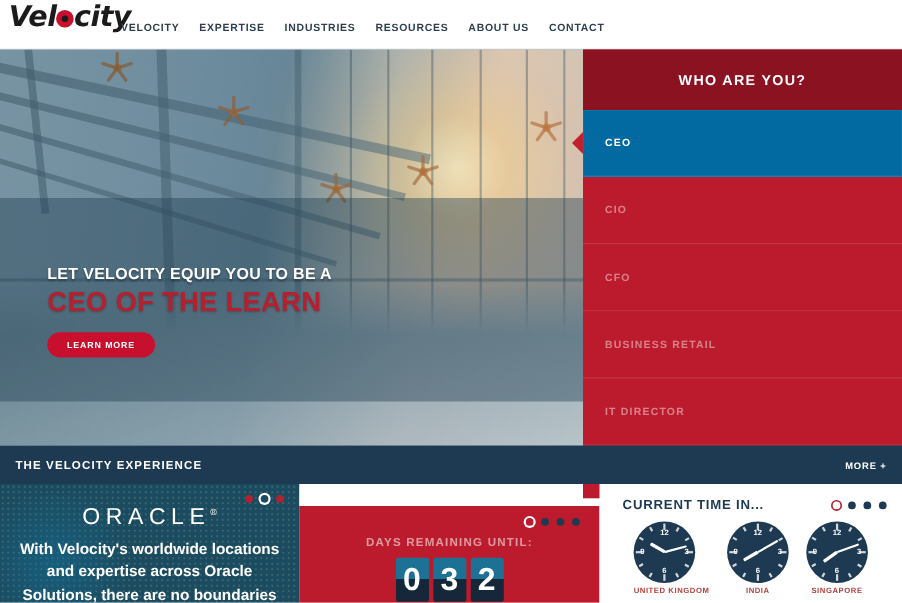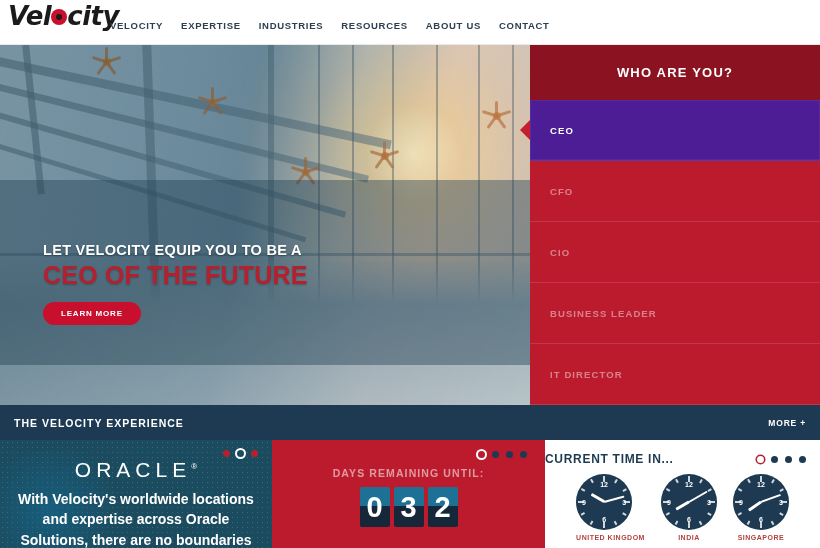--- a/index.html
+++ b/index.html
@@ -146,21 +146,21 @@
   .who-list { position: relative; }
   .who-item {
     position: relative; height: 61px; display: flex; align-items: center;
     padding-left: 20px; border-bottom: 1px solid rgba(255,255,255,0.12);
     cursor: pointer;
   }
   .who-item .txt {
     font-size: 9.5px; font-weight: bold; letter-spacing: 1.1px;
     color: rgba(255,255,255,0.45);
   }
-  .who-item.active { background: #4c1d95; box-shadow: inset 0 0 0 1px rgba(255,255,255,0.06); }
+  .who-item.active { background: #0369a1; box-shadow: inset 0 0 0 1px rgba(255,255,255,0.06); }
   .who-item.active .txt { color: #ffffff; }
   .who-item.active::before {
     content: ""; position: absolute; left: -10px; top: 50%; margin-top: -10px;
     width: 0; height: 0; border-top: 10px solid transparent;
     border-bottom: 10px solid transparent; border-right: 10px solid #c2202f;
   }
 
   
   .expbar {
     position: absolute; left: 0; top: 405px; width: 820px; height: 35px;
@@ -197,21 +197,21 @@
     position: relative; text-align: center; margin-top: 18px;
     font-size: 21px; font-weight: 300; letter-spacing: 5px; color: #ffffff;
     font-family: "Liberation Sans", sans-serif;
   }
   .oracle-logo sup { font-size: 8px; vertical-align: super; letter-spacing: 0; }
   .oracle-text {
     position: relative; margin: 7px 12px 0 12px; text-align: center;
     font-size: 14px; line-height: 1.45; color: #ffffff; font-weight: bold;
   }
   .pnl-count {
-    width: 273px; background: #bb1b2c;
+    width: 273px; background: #bb1b2c; margin-top: 20px;
   }
   .count-kicker {
     text-align: center; margin-top: 27px; font-size: 10.5px; font-weight: bold;
     letter-spacing: 1.1px; color: rgba(255,255,255,0.55);
   }
   .count-event {
     text-align: center; margin-top: 8px; font-size: 13.5px; font-weight: bold;
     letter-spacing: 0.8px; color: #ffffff;
   }
   .digits {
@@ -224,21 +224,21 @@
   }
   .digit span {
     font-size: 29px; font-weight: bold; color: #ffffff; line-height: 1;
     font-family: "Liberation Sans", sans-serif;
   }
   .pnl-clock {
     width: 275px; background: #ffffff;
   }
   .clock-head {
     display: flex; align-items: center; justify-content: space-between;
-    padding: 12px 14px 0 0;
+    padding: 12px 14px 0 21px;
   }
   .clock-head .title {
     font-size: 12px; font-weight: bold; color: #1e3a52; letter-spacing: 0.7px;
   }
   .clocks {
     display: flex; justify-content: center; gap: 16px; margin-top: 8px;
   }
   .clock-wrap { text-align: center; }
   .clock {
     width: 56px; height: 56px; border-radius: 50%; background: #1e3a52;
@@ -375,41 +375,41 @@
       </div>
 
       <div class="floor"></div>
       <div class="teal-wash"></div>
     </div>
 
     <div class="hero-band"></div>
 
     <div class="hero-content">
       <div class="hero-kicker">LET VELOCITY EQUIP YOU TO BE A</div>
-      <div class="hero-title">CEO OF THE FUTURE</div>
+      <div class="hero-title">CEO OF THE LEARN</div>
       <button class="learn-more">LEARN MORE</button>
     </div>
   </div>
 
   <div class="who">
     <div class="who-head">
       <h2>WHO ARE YOU?</h2>
     </div>
     <div class="who-list">
       <div class="who-item active">
         <span class="txt">CEO</span>
       </div>
       <div class="who-item">
+        <span class="txt">CIO</span>
+      </div>
+      <div class="who-item">
         <span class="txt">CFO</span>
       </div>
       <div class="who-item">
-        <span class="txt">CIO</span>
-      </div>
-      <div class="who-item">
-        <span class="txt">BUSINESS LEADER</span>
+        <span class="txt">BUSINESS RETAIL</span>
       </div>
       <div class="who-item">
         <span class="txt">IT DIRECTOR</span>
       </div>
     </div>
   </div>
 
   <div class="expbar">
     <div class="title">THE VELOCITY EXPERIENCE</div>
     <div class="more">MORE +</div>

